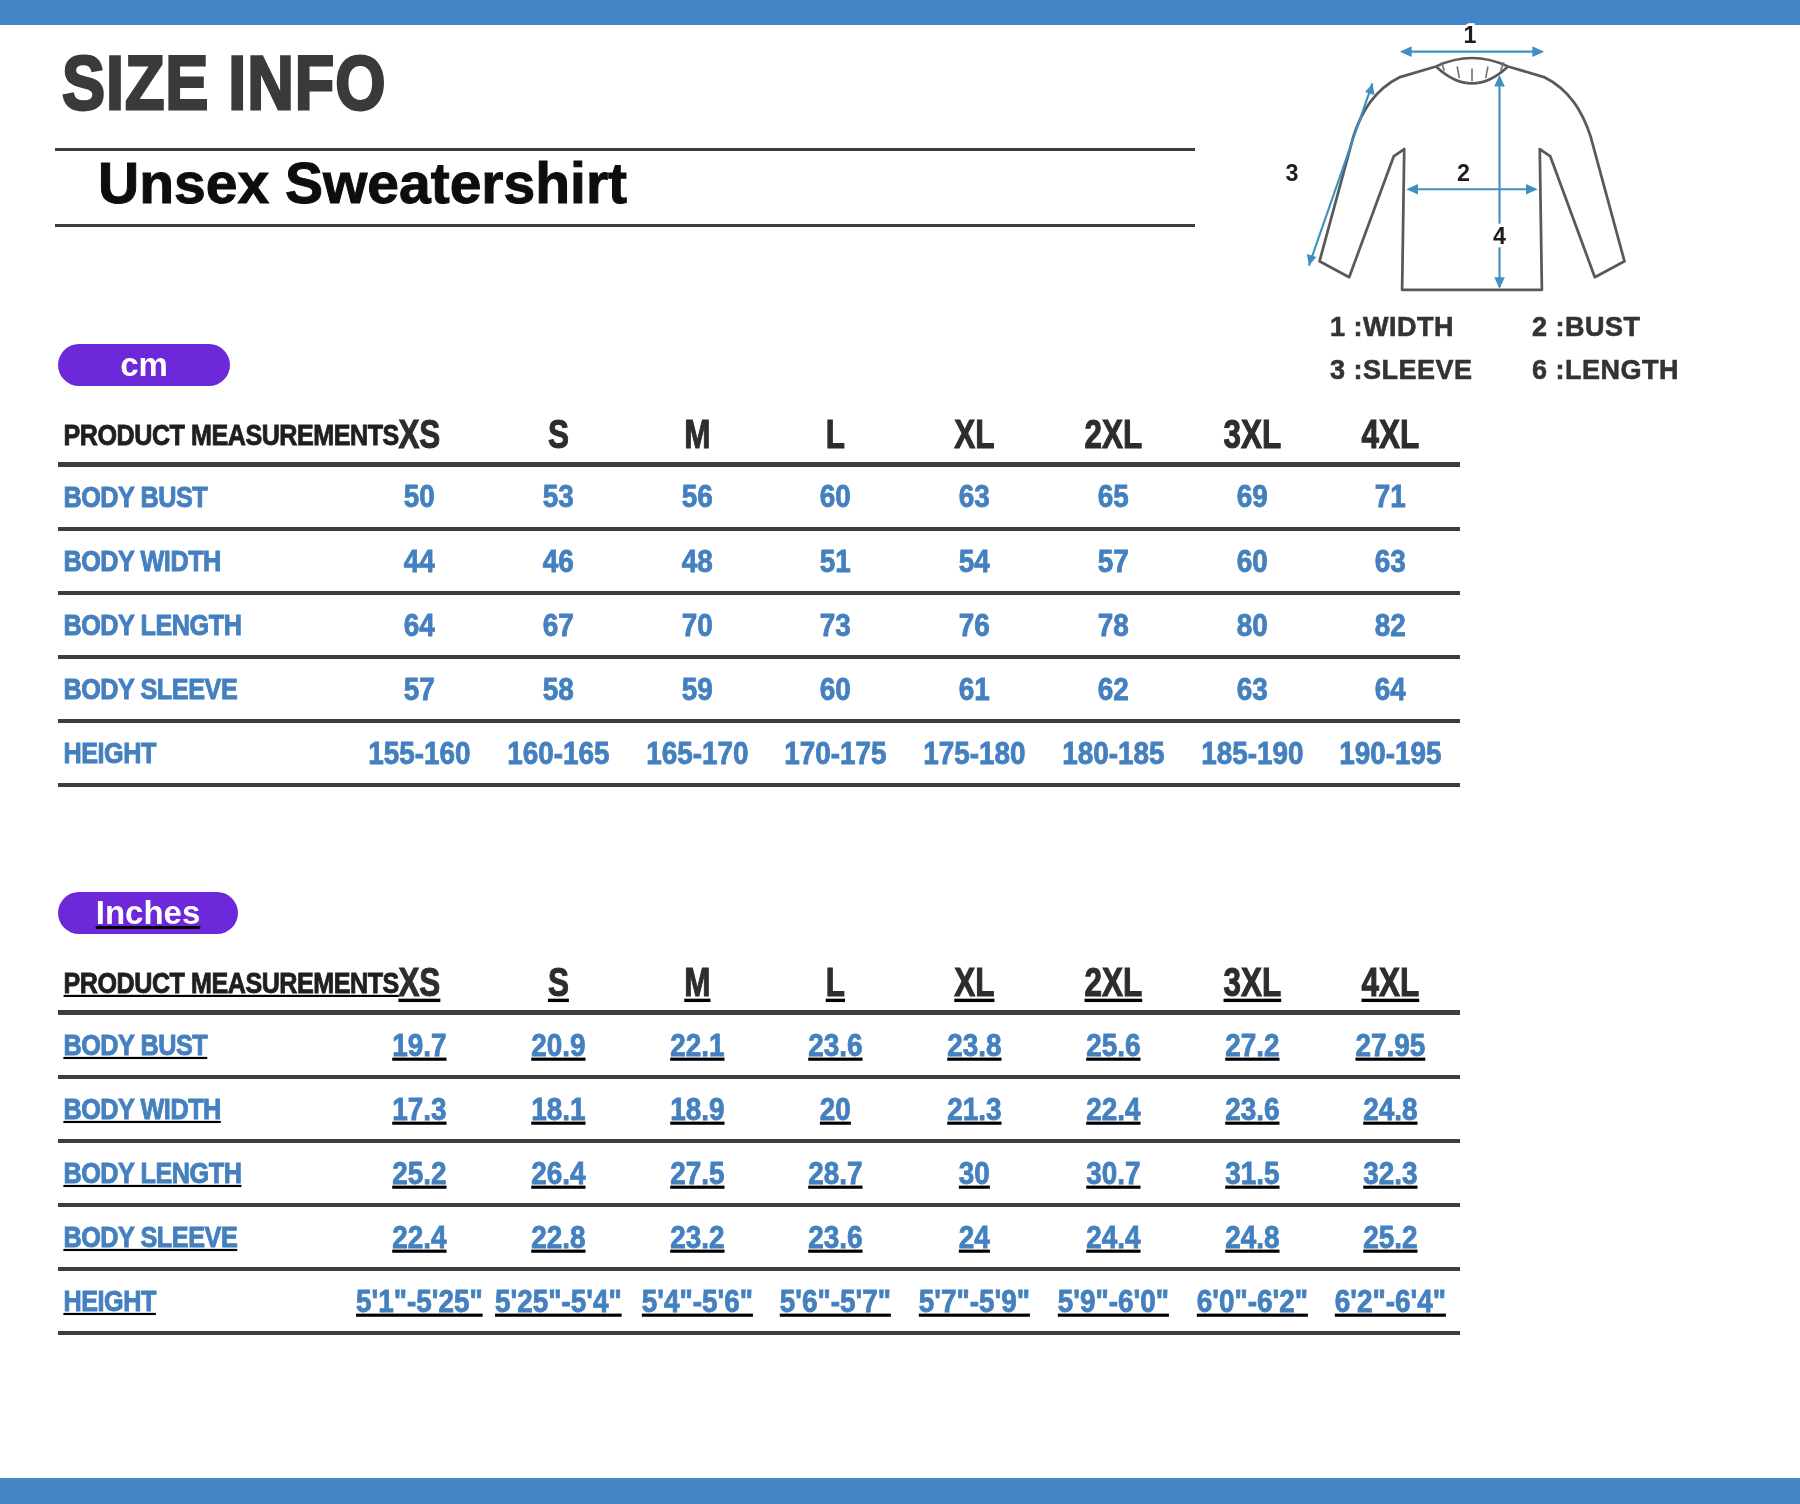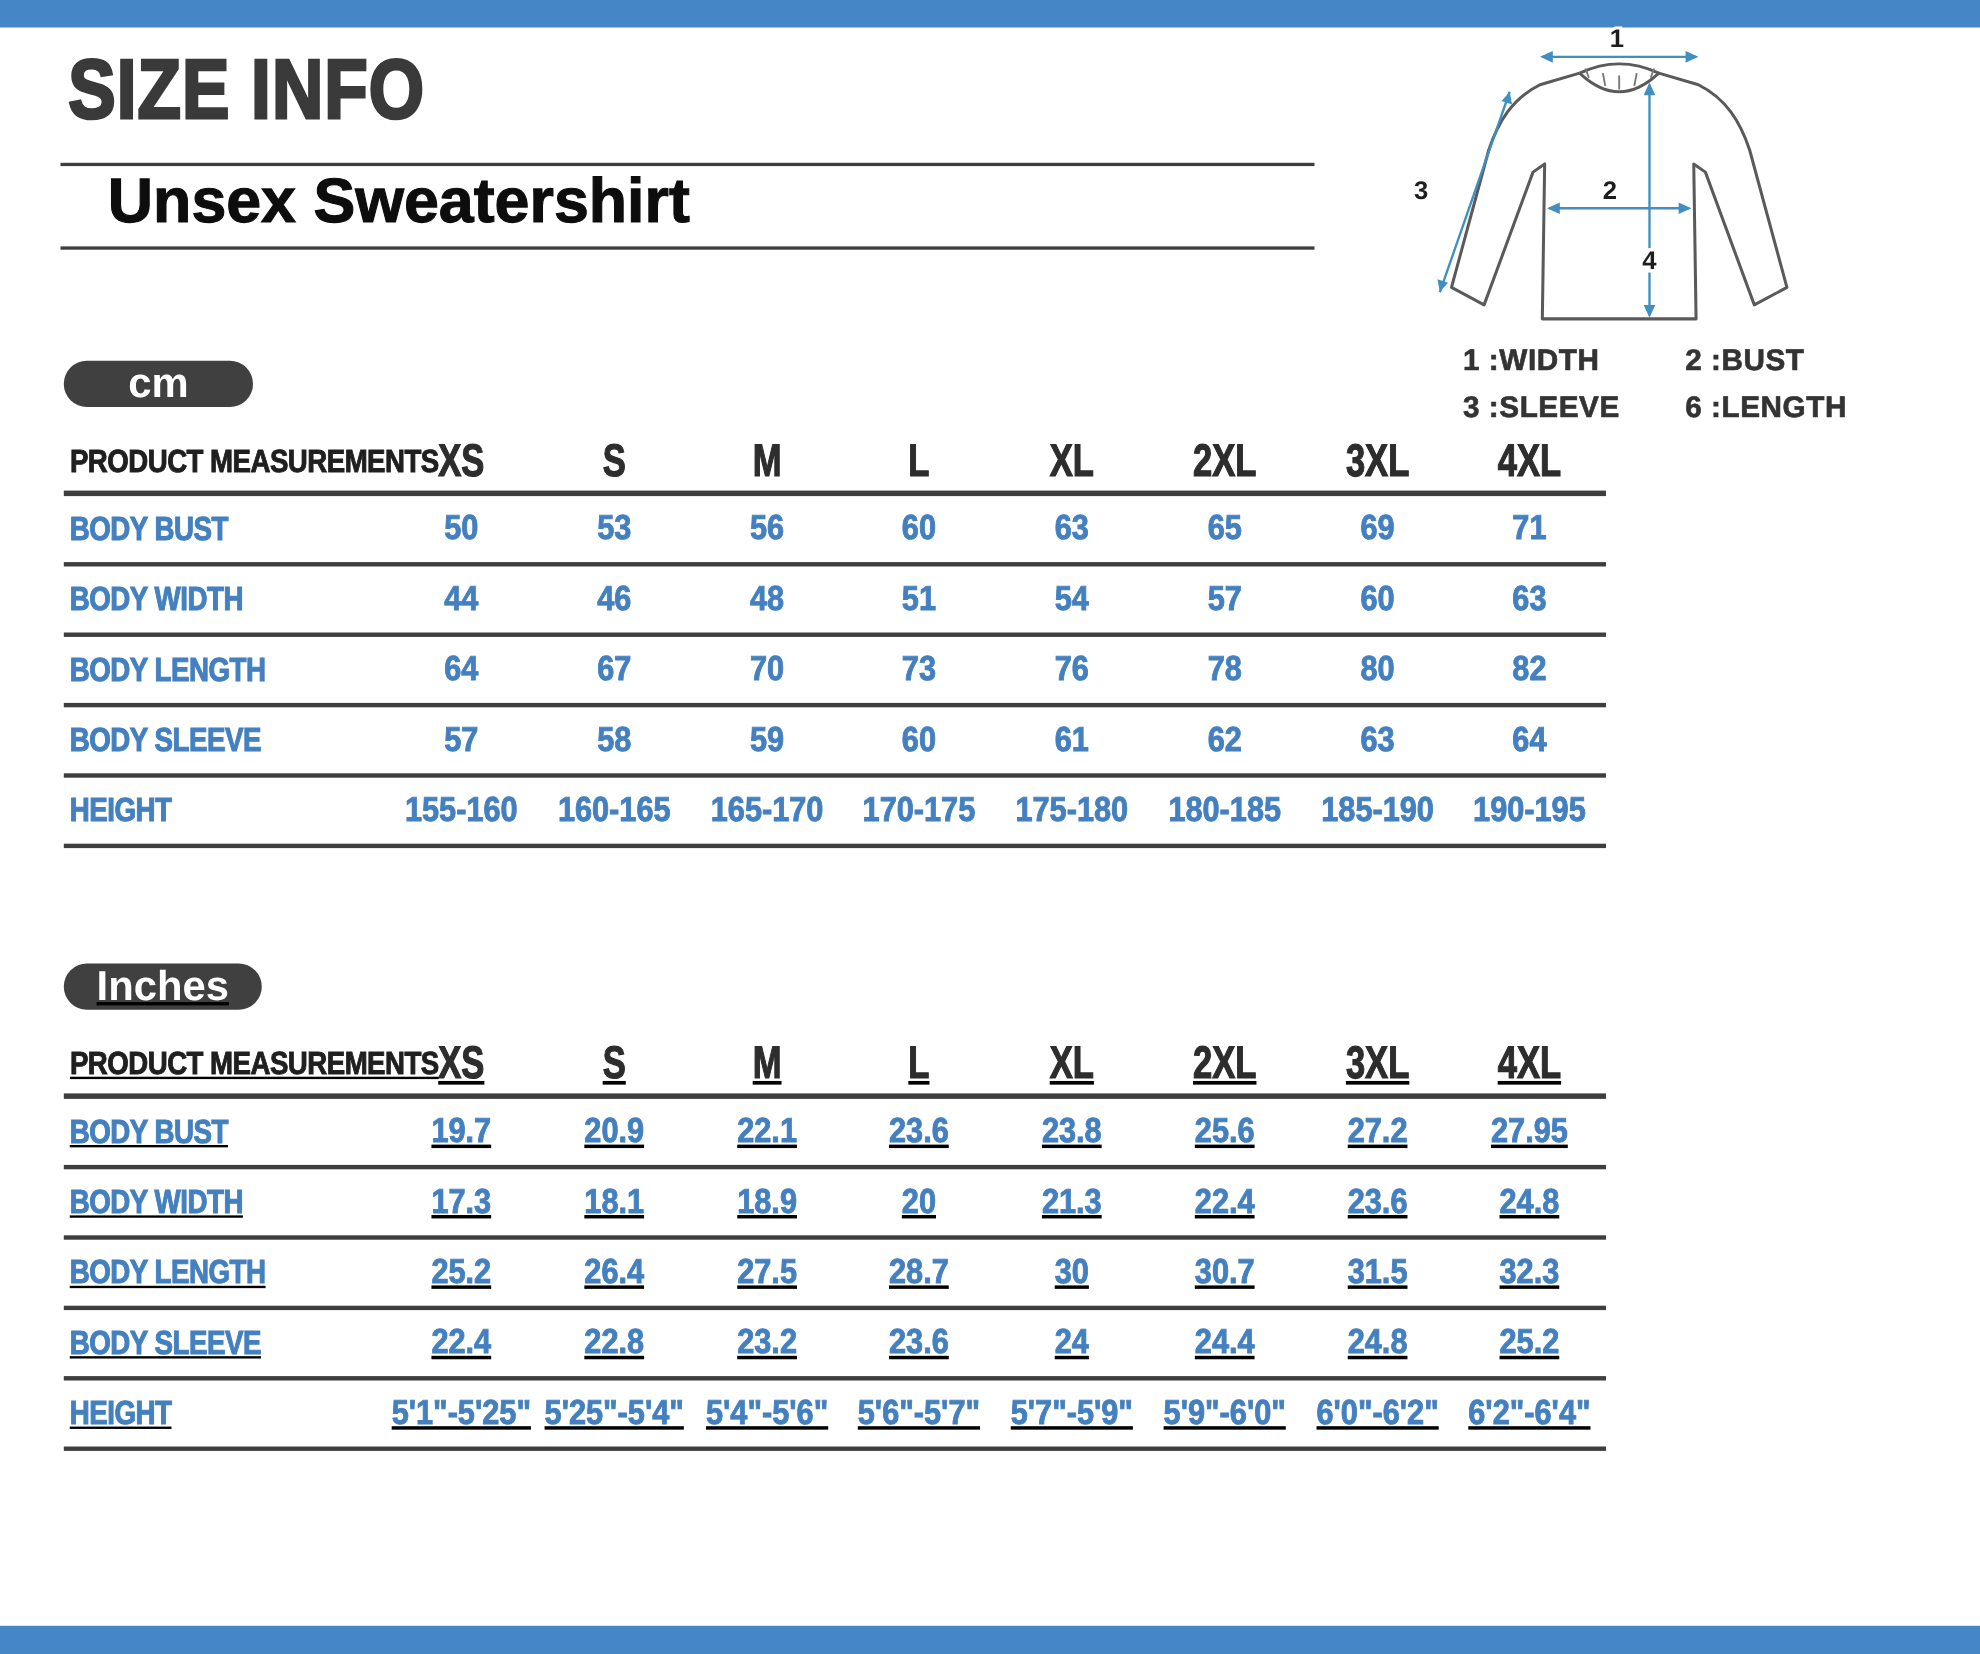--- a/index.html
+++ b/index.html
@@ -37,22 +37,22 @@
     font-size:27px;font-weight:bold;color:#333333;letter-spacing:0.5px;
     -webkit-text-stroke:0.6px #333333;
   }
 
   
   .section{position:absolute;left:58px;}
   .section-cm{top:328px;}
   .section-inch{top:876px;text-decoration:underline;}
   .unit-badge{
     display:flex;align-items:center;justify-content:center;
-    height:42px;background:#404040;border-radius:21px;
-    color:#ffffff;font-size:38px;font-weight:bold;
+    height:42px;background:#6d28d9;border-radius:21px;
+    color:#ffffff;font-size:33px;font-weight:bold;margin-top:16px;
   }
   .section-cm .unit-badge{width:172px;}
   .section-inch .unit-badge{width:180px;}
 
   .meas-table{margin-top:22px;width:1402px;}
   .trow{
     display:grid;grid-template-columns:292px repeat(8,1fr);
     align-items:center;border-bottom:4px solid #3e3e3e;height:60px;
   }
   .trow.thead{height:54px;border-bottom-width:5px;}

